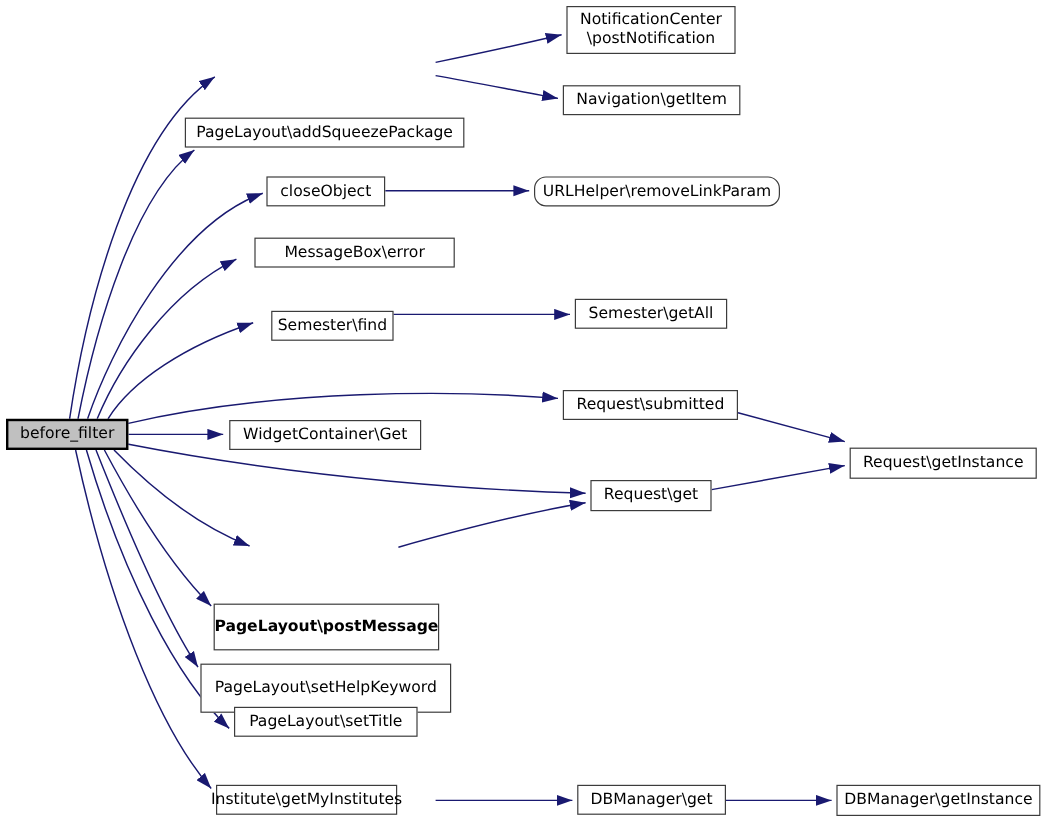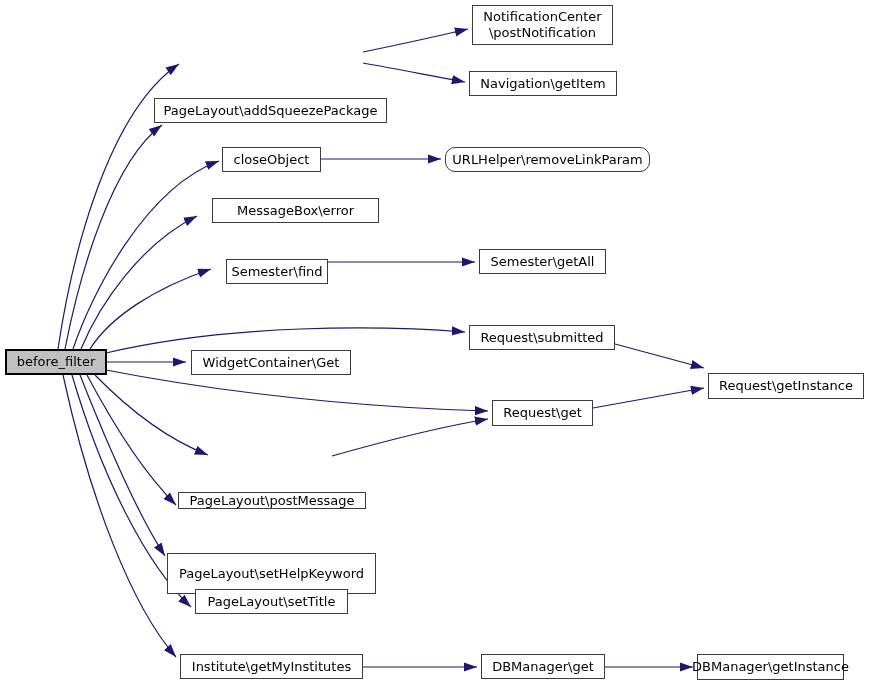--- a/index.html
+++ b/index.html
@@ -86,25 +86,25 @@
 
   <div class="node" style="left:469px;top:325px;width:146px;height:25px;">Request\submitted</div>
 
   <div class="node" style="left:708px;top:363px;width:156px;height:26px;margin-top:10px;">Request\getInstance</div>
 
   <div class="node" style="left:191px;top:350px;width:160px;height:25px;">WidgetContainer\Get</div>
 
   <div class="node" style="left:492px;top:400px;width:101px;height:26px;">Request\get</div>
 
 
-  <div class="node" style="left:178px;top:492px;width:188px;height:17px;">PageLayout\postMessage</div>
+  <div class="node" style="left:178px;top:503px;width:188px;height:39px;font-weight:bold;">PageLayout\postMessage</div>
 
   <div class="node" style="left:167px;top:553px;width:209px;height:41px;">PageLayout\setHelpKeyword</div>
 
   <div class="node" style="left:195px;top:589px;width:153px;height:25px;">PageLayout\setTitle</div>
 
-  <div class="node" style="left:180px;top:654px;width:183px;height:25px;">Institute\getMyInstitutes</div>
+  <div class="node" style="left:180px;top:654px;width:151px;height:25px;">Institute\getMyInstitutes</div>
 
   <div class="node" style="left:481px;top:654px;width:124px;height:25px;">DBManager\get</div>
 
-  <div class="node" style="left:697px;top:654px;width:147px;height:26px;">DBManager\getInstance</div>
+  <div class="node" style="left:697px;top:654px;width:170px;height:26px;">DBManager\getInstance</div>
 
 </div>
 
 </body></html>

